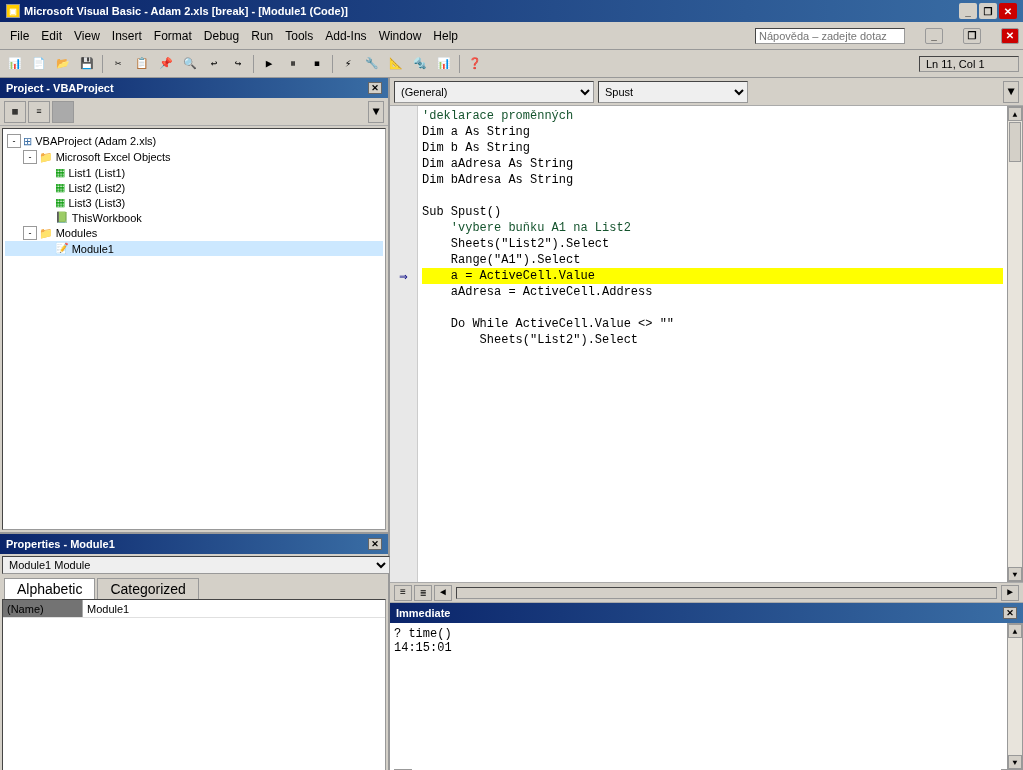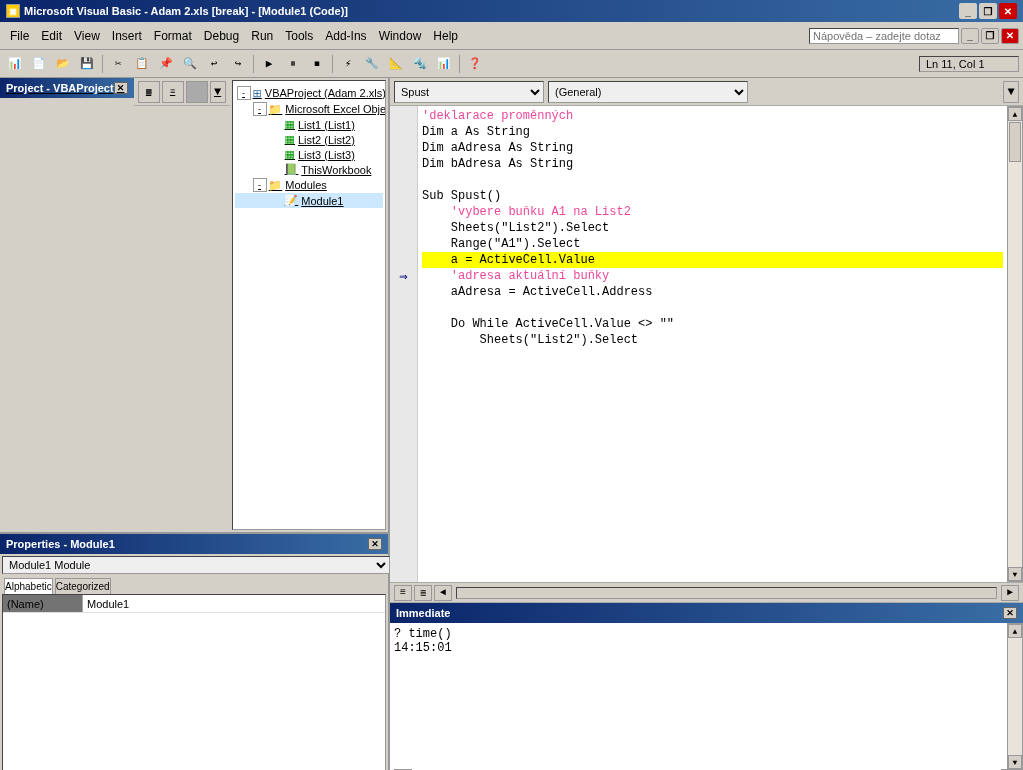--- a/index.html
+++ b/index.html
@@ -43,21 +43,21 @@
     }
     .menu-item {
       padding: 2px 6px;
       cursor: pointer;
       white-space: nowrap;
     }
     .menu-search {
       margin-left: auto;
       display: flex;
       align-items: center;
-      gap: 2px;
+      gap: 20px;
     }
     .menu-search input {
       font-size: 11px;
       border: 1px inset #999;
       padding: 1px 3px;
       width: 150px;
       font-family: Arial, sans-serif;
       background: white;
     }
 
@@ -99,23 +99,22 @@
       width: 390px;
       display: flex;
       flex-direction: column;
       border-right: 2px solid #999;
     }
 
     
     .project-panel {
       flex: 1;
       display: flex;
-      flex-direction: row;
+      flex-direction: column;
       min-height: 0;
-      text-decoration: underline;
     }
     .panel-header {
       background: linear-gradient(to right, #0a246a, #3a6ea5);
       color: white;
       padding: 2px 6px;
       font-family: Arial, sans-serif;
       font-size: 11px;
       font-weight: bold;
       display: flex;
       align-items: center;
@@ -184,23 +183,23 @@
       margin: 2px;
       border: 1px inset #999;
     }
     .props-tabs {
       display: flex;
       background: #d4d0c8;
       padding: 2px 4px 0;
       gap: 2px;
     }
     .props-tab {
-      padding: 2px 0;
-      font-family: Arial, sans-serif;
-      font-size: 10px;
+      padding: 2px 12px;
+      font-family: Arial, sans-serif;
+      font-size: 14px;
       border: 1px solid #999;
       border-bottom: none;
       cursor: pointer;
       background: #d4d0c8;
     }
     .props-tab.active { background: white; }
     .props-grid {
       flex: 1;
       background: white;
       border: 1px inset #999;
@@ -291,21 +290,21 @@
       overflow: auto;
       padding: 2px 4px;
       line-height: 16px;
     }
     .code-line {
       white-space: pre;
       height: 16px;
       display: flex;
       align-items: center;
     }
-    .comment { color: #ec4899; }
+    .comment { color: #14532d; }
     .highlighted-line { background: #ffff00; }
 
     
     .code-toolbar {
       background: #d4d0c8;
       border-top: 1px solid #aaa;
       height: 20px;
       display: flex;
       align-items: center;
       padding: 0 4px;
@@ -540,49 +539,49 @@
           <div class="props-key">(Name)</div>
           <div class="props-val">Module1</div>
         </div>
       </div>
     </div>
   </div>
 
   <div class="right-panel">
 
     <div class="code-header">
+      <select class="code-select code-select-large">
+        <option>(General)</option>
+      </select>
       <select class="code-select code-select-small">
         <option>Spust</option>
       </select>
-      <select class="code-select code-select-large">
-        <option>(General)</option>
-      </select>
       <div style="margin-left: auto; width:16px; height:22px; background:#d4d0c8; border:1px solid #999; display:flex; align-items:center; justify-content:center;">▼</div>
     </div>
 
     <div class="code-editor">
 
       <div class="code-gutter" style="padding-top: 2px; position: relative;">
 
         <div style="height: 160px;"></div>
         <div class="arrow-indicator">⇒</div>
       </div>
 
       <div class="code-content">
         <div class="code-line comment">'deklarace proměnných</div>
         <div class="code-line">Dim a As String</div>
+        <div class="code-line">Dim b As String</div>
         <div class="code-line">Dim aAdresa As String</div>
         <div class="code-line">Dim bAdresa As String</div>
         <div class="code-line">&nbsp;</div>
         <div class="code-line">Sub Spust()</div>
         <div class="code-line comment">    'vybere buňku A1 na List2</div>
         <div class="code-line">    Sheets("List2").Select</div>
         <div class="code-line">    Range("A1").Select</div>
         <div class="code-line highlighted-line">    a = ActiveCell.Value</div>
-        <div class="code-line comment">    'adresa aktuální buňky</div>
         <div class="code-line">    aAdresa = ActiveCell.Address</div>
         <div class="code-line">&nbsp;</div>
         <div class="code-line">    Do While ActiveCell.Value &lt;&gt; ""</div>
         <div class="code-line">        Sheets("List2").Select</div>
       </div>
 
       <div class="v-scrollbar">
         <div class="scroll-btn">▲</div>
         <div class="scroll-track">
           <div class="scroll-thumb"></div>

